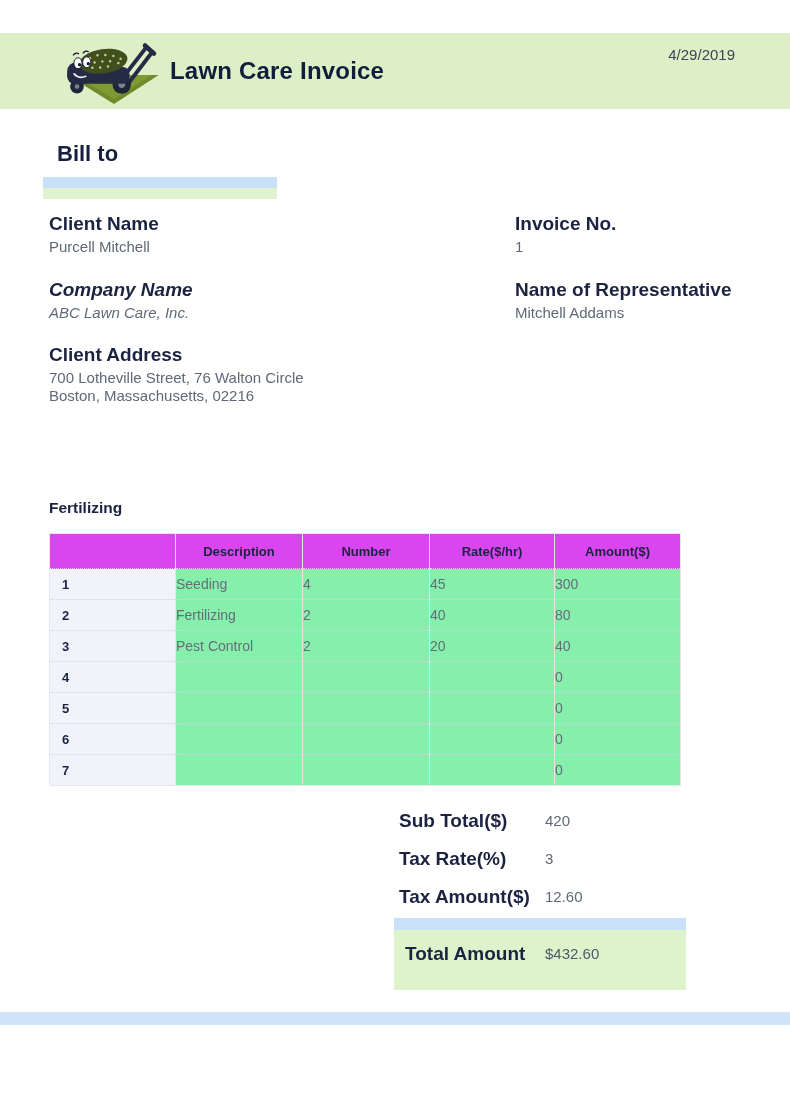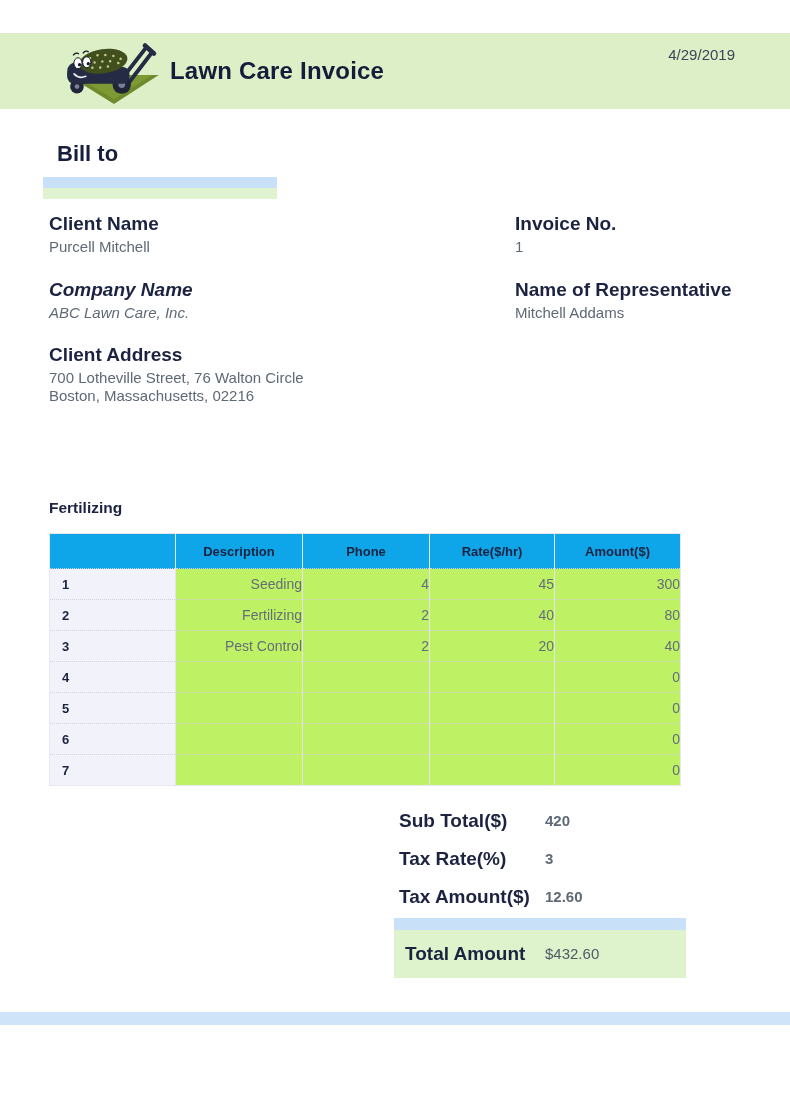--- a/index.html
+++ b/index.html
@@ -43,46 +43,46 @@
     font-size:15.5px; font-weight:700; color:#1b2341;
   }
   table.items {
     position:absolute; left:49px; top:533px; width:631px;
     border-collapse:collapse; table-layout:fixed;
     border:1px solid #e7e7ef;
   }
   table.items thead tr { height:35px; }
   table.items tbody tr { height:31px; }
   table.items th {
-    background:#0ea5e9; font-size:13px; font-weight:700; color:#1b2341;
+    background:#d946ef; font-size:13px; font-weight:700; color:#1b2341;
     text-align:center; border-left:1px solid #e4e4ec;
   }
   table.items th:first-child { border-left:none; }
   table.items td {
-    background:#bef264; font-size:14px; font-weight:400; color:#646e7a;
-    text-align:right; border-left:1px solid #e4e4ec;
+    background:#86efac; font-size:14px; font-weight:400; color:#646e7a;
+    text-align:left; border-left:1px solid #e4e4ec;
     border-top:1px dotted #d2d2e0;
   }
   table.items td.num {
     background:#f2f2fa; font-size:13px; font-weight:700; color:#1b2341;
     text-align:left; padding-left:12px; border-left:none;
   }
   
   .totals-row { position:absolute; left:399px; width:292px; }
   .totals-row .lbl { display:inline-block; }
   .totals-row .tval {
     position:absolute; left:146px; top:0;
-    font-size:15px; font-weight:700; color:#5f6975;
+    font-size:15px; font-weight:400; color:#5f6975;
   }
   .total-bar-blue {
     position:absolute; left:394px; top:918px; width:292px; height:12px;
     background:#c9e1f8;
   }
   .total-block {
-    position:absolute; left:394px; top:930px; width:292px; height:48px;
+    position:absolute; left:394px; top:930px; width:292px; height:60px;
     background:#def2cc;
   }
   .total-block .lbl { position:absolute; left:11px; top:15px; }
   .total-block .tval {
     position:absolute; left:151px; top:15px;
     font-size:15px; font-weight:400; color:#4f5a66;
   }
   
   .footer-bar {
     position:absolute; left:0; top:1012px; width:790px; height:13px;
@@ -178,21 +178,21 @@
       <col style="width:126px">
         <col style="width:127px">
         <col style="width:127px">
       <col style="width:125px">
         <col style="width:126px">
     </colgroup>
     <thead>
       <tr>
         <th></th>
         <th>Description</th>
-        <th>Phone</th>
+        <th>Number</th>
         <th>Rate($/hr)</th>
         <th>Amount($)</th>
       </tr>
     </thead>
     <tbody>
       <tr>
         <td class="num">1</td>
         <td>Seeding</td>
         <td>4</td>
         <td>45</td>

